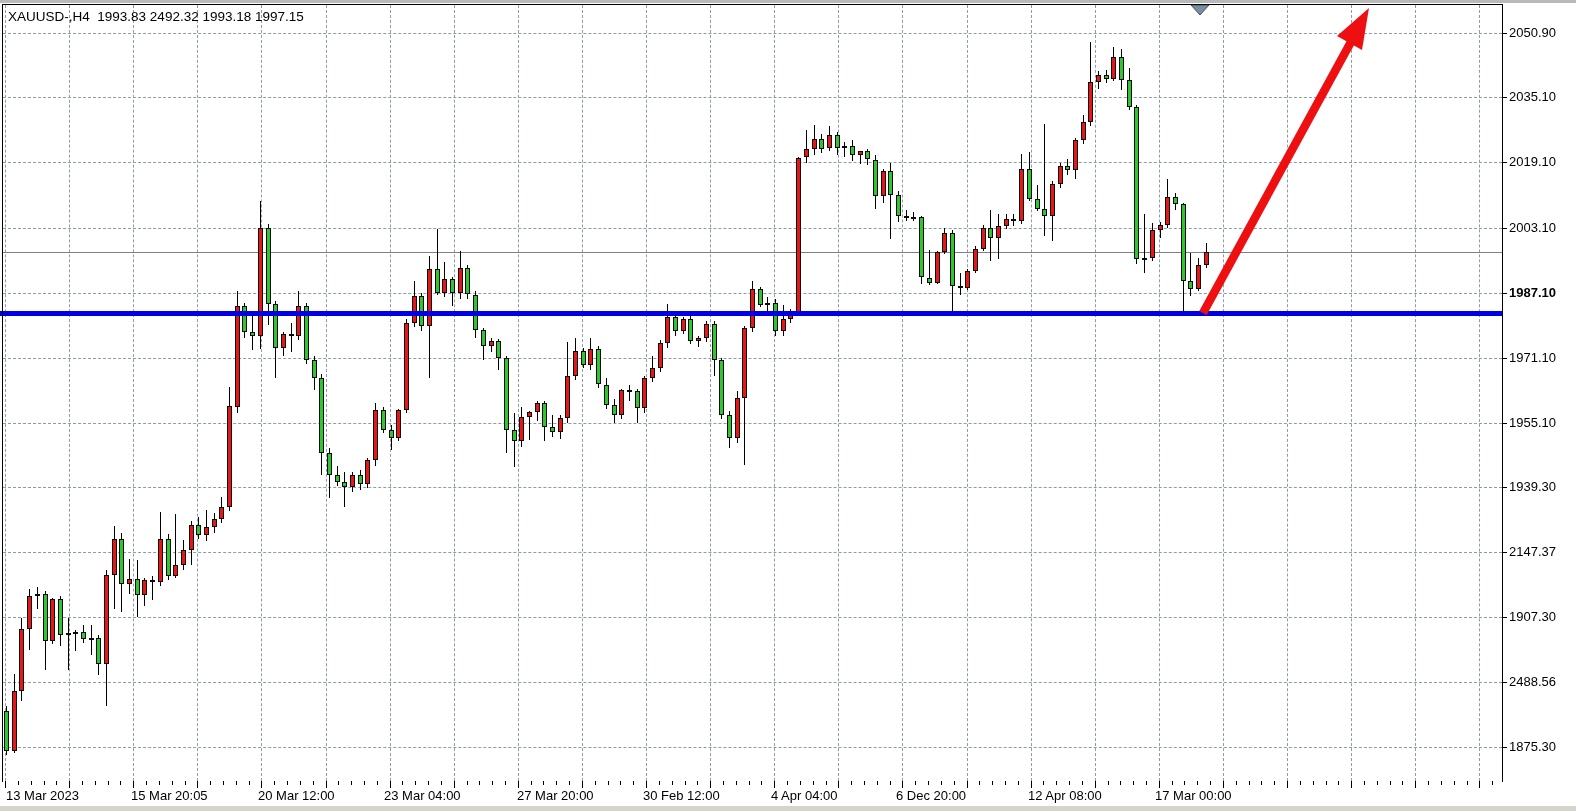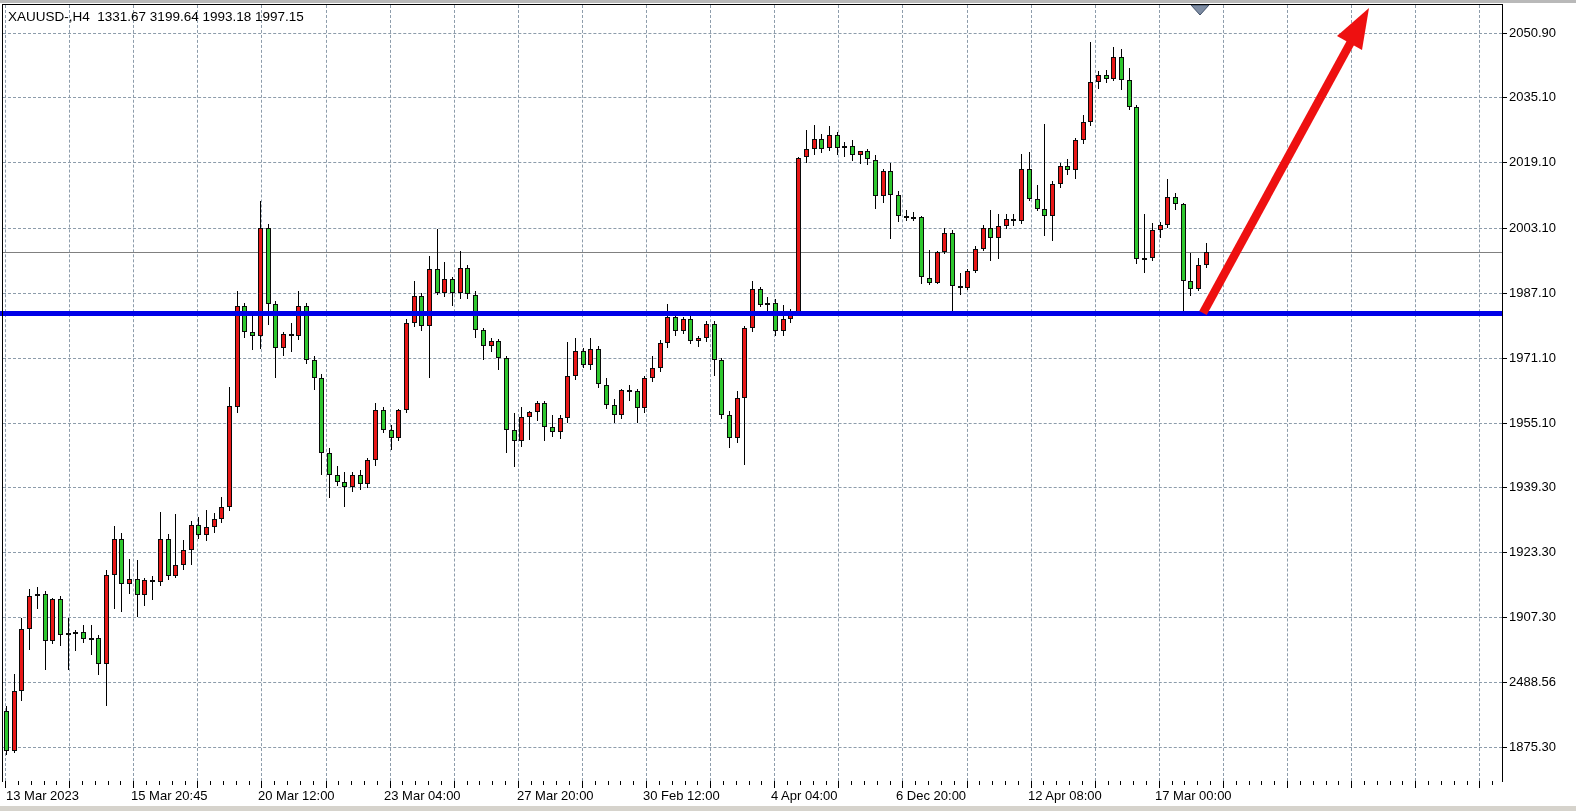--- a/index.html
+++ b/index.html
@@ -396,29 +396,29 @@
   <div class="abs" id="right-panel">
       <div class="abs ytick" style="left: -1px; top: 30px;"></div>
       <div class="abs ylab" style="left: 6px; top: 22px;">2050.90</div>
       <div class="abs ytick" style="left: -1px; top: 94.3px;"></div>
       <div class="abs ylab" style="left: 6px; top: 86.3px;">2035.10</div>
       <div class="abs ytick" style="left: -1px; top: 159.4px;"></div>
       <div class="abs ylab" style="left: 6px; top: 151.4px;">2019.10</div>
       <div class="abs ytick" style="left: -1px; top: 224.5px;"></div>
       <div class="abs ylab" style="left: 6px; top: 216.5px;">2003.10</div>
       <div class="abs ytick" style="left: -1px; top: 289.5px;"></div>
-      <div class="abs ylab" style="left: 6px; top: 281.5px;">1987.10</div>
+      <div class="abs ylab" style="left: 6px; top: 281.5px; font-weight: bold;">1987.10</div>
       <div class="abs ytick" style="left: -1px; top: 354.6px;"></div>
       <div class="abs ylab" style="left: 6px; top: 346.6px;">1971.10</div>
       <div class="abs ytick" style="left: -1px; top: 419.7px;"></div>
       <div class="abs ylab" style="left: 6px; top: 411.7px;">1955.10</div>
       <div class="abs ytick" style="left: -1px; top: 484px;"></div>
       <div class="abs ylab" style="left: 6px; top: 476px;">1939.30</div>
       <div class="abs ytick" style="left: -1px; top: 549.1px;"></div>
-      <div class="abs ylab" style="left: 6px; top: 541.1px;">1923.30</div>
+      <div class="abs ylab" style="left: 6px; top: 541.1px;">2147.37</div>
       <div class="abs ytick" style="left: -1px; top: 614.2px;"></div>
       <div class="abs ylab" style="left: 6px; top: 606.2px;">1907.30</div>
       <div class="abs ytick" style="left: -1px; top: 679.3px;"></div>
       <div class="abs ylab" style="left: 6px; top: 671.3px;">2488.56</div>
       <div class="abs ytick" style="left: -1px; top: 744.3px;"></div>
       <div class="abs ylab" style="left: 6px; top: 736.3px;">1875.30</div>
     </div>
   <div class="abs" id="bottom-panel">
       <div class="abs xtick" style="left: 5px; top: -1px; height: 4px;"></div>
       <div class="abs xtick" style="left: 17.8px; top: -1px; height: 4px;"></div>
@@ -555,31 +555,31 @@
       <div class="abs xtick" style="left: 966.5px; top: -1px; height: 7px;"></div>
       <div class="abs xtick" style="left: 1030.6px; top: -1px; height: 7px;"></div>
       <div class="abs xtick" style="left: 1094.7px; top: -1px; height: 7px;"></div>
       <div class="abs xtick" style="left: 1158.8px; top: -1px; height: 7px;"></div>
       <div class="abs xtick" style="left: 1222.9px; top: -1px; height: 7px;"></div>
       <div class="abs xtick" style="left: 1287px; top: -1px; height: 7px;"></div>
       <div class="abs xtick" style="left: 1351.1px; top: -1px; height: 7px;"></div>
       <div class="abs xtick" style="left: 1415.2px; top: -1px; height: 7px;"></div>
       <div class="abs xtick" style="left: 1479.3px; top: -1px; height: 7px;"></div>
       <div class="abs xlab" style="left: 6px; top: 6px;">13 Mar 2023</div>
-      <div class="abs xlab" style="left: 131px; top: 6px;">15 Mar 20:45</div>
+      <div class="abs xlab" style="left: 131px; top: 6px;">15 Mar 20:05</div>
       <div class="abs xlab" style="left: 258px; top: 6px;">20 Mar 12:00</div>
       <div class="abs xlab" style="left: 384px; top: 6px;">23 Mar 04:00</div>
       <div class="abs xlab" style="left: 517px; top: 6px;">27 Mar 20:00</div>
       <div class="abs xlab" style="left: 643px; top: 6px;">30 Feb 12:00</div>
       <div class="abs xlab" style="left: 771px; top: 6px;">4 Apr 04:00</div>
       <div class="abs xlab" style="left: 896px; top: 6px;">6 Dec 20:00</div>
       <div class="abs xlab" style="left: 1028px; top: 6px;">12 Apr 08:00</div>
       <div class="abs xlab" style="left: 1155px; top: 6px;">17 Mar 00:00</div>
     </div>
 
-  <div class="abs" id="header"><span>XAUUSD-,H4</span>  <span>1331.67</span> <span>3199.64</span> <span>1993.18</span> <span>1997.15</span></div>
+  <div class="abs" id="header"><span>XAUUSD-,H4</span>  <span>1993.83</span> <span>2492.32</span> <span>1993.18</span> <span>1997.15</span></div>
 
   <svg class="abs" id="end-marker" style="left:0;top:0;width:1576px;height:811px;pointer-events:none;">
       <polygon points="1191,5 1209,5 1200,15" fill="#7d8ca3" stroke="#42526a" stroke-width="1"></polygon>
     </svg>
 
   <div class="abs" id="bottom-strip"></div>
 </div>
 
 </body></html>

